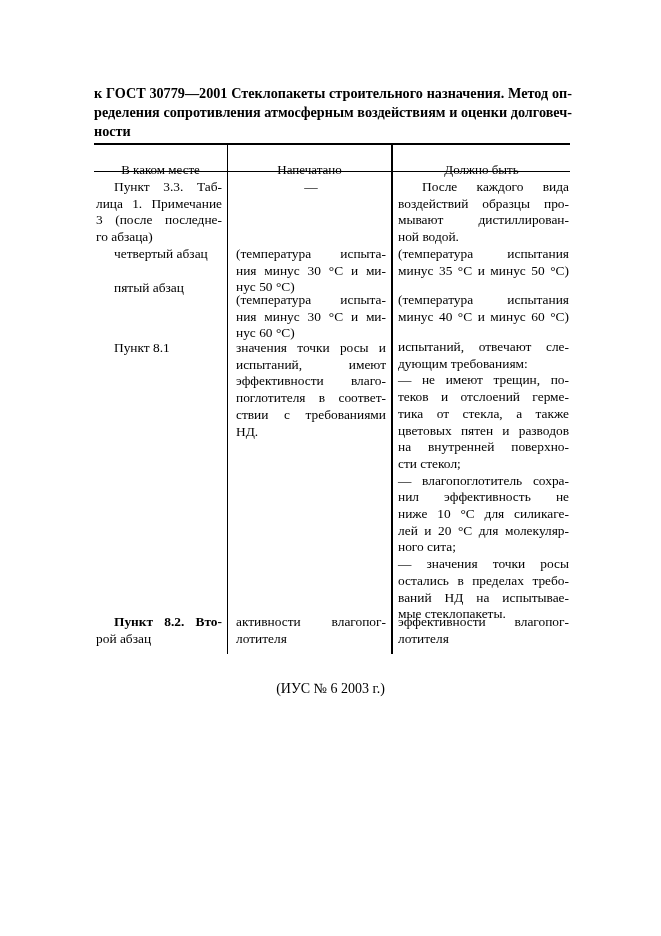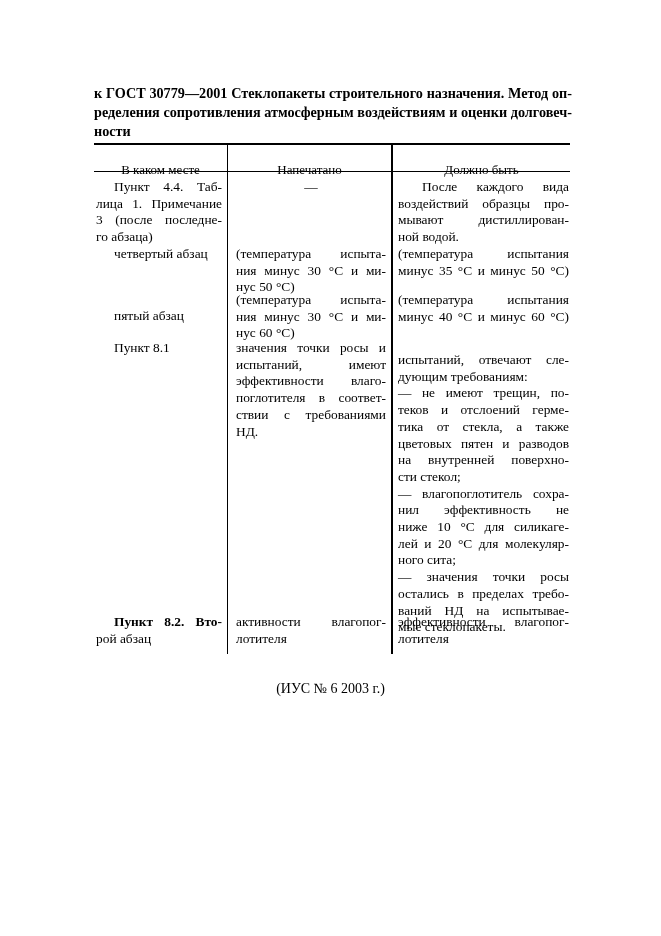--- a/index.html
+++ b/index.html
@@ -36,21 +36,21 @@
   <div class="rule-top"></div>
   <div class="rule-head"></div>
   <div class="vline1"></div>
   <div class="vline2"></div>
 
   <div class="hdr" style="left:94px;width:133px;">В каком месте</div>
   <div class="hdr" style="left:228px;width:163px;">Напечатано</div>
   <div class="hdr" style="left:393px;width:177px;">Должно быть</div>
 
   <div class="cell c1" style="top:179px;">
-    <span class="ln" style="padding-left:18px;">Пункт 4.4. Таб-</span>
+    <span class="ln" style="padding-left:18px;">Пункт 3.3. Таб-</span>
     <span class="ln">лица 1. Примечание</span>
     <span class="ln">3 (после последне-</span>
     <span class="ln l">го абзаца)</span>
   </div>
   <div class="cell c2" style="top:179px;">
     <span class="ln c">—</span>
   </div>
   <div class="cell c3" style="top:179px;">
     <span class="ln" style="padding-left:24px;">После каждого вида</span>
     <span class="ln">воздействий образцы про-</span>
@@ -64,21 +64,21 @@
   <div class="cell c2" style="top:246px;">
     <span class="ln">(температура испыта-</span>
     <span class="ln">ния минус 30 °С и ми-</span>
     <span class="ln l">нус 50 °С)</span>
   </div>
   <div class="cell c3" style="top:246px;">
     <span class="ln">(температура испытания</span>
     <span class="ln">минус 35 °С и минус 50 °С)</span>
   </div>
 
-  <div class="cell c1" style="top:308px;">
+  <div class="cell c1" style="top:280px;">
     <span class="ln l" style="padding-left:18px;">пятый абзац</span>
   </div>
   <div class="cell c2" style="top:292px;">
     <span class="ln">(температура испыта-</span>
     <span class="ln">ния минус 30 °С и ми-</span>
     <span class="ln l">нус 60 °С)</span>
   </div>
   <div class="cell c3" style="top:292px;">
     <span class="ln">(температура испытания</span>
     <span class="ln">минус 40 °С и минус 60 °С)</span>
@@ -88,21 +88,21 @@
     <span class="ln l" style="padding-left:18px;">Пункт 8.1</span>
   </div>
   <div class="cell c2" style="top:340px;">
     <span class="ln">значения точки росы и</span>
     <span class="ln">испытаний, имеют</span>
     <span class="ln">эффективности влаго-</span>
     <span class="ln">поглотителя в соответ-</span>
     <span class="ln">ствии с требованиями</span>
     <span class="ln l">НД.</span>
   </div>
-  <div class="cell c3" style="top:352px;">
+  <div class="cell c3" style="top:339px;">
     <span class="ln">испытаний, отвечают сле-</span>
     <span class="ln l">дующим требованиям:</span>
     <span class="ln">— не имеют трещин, по-</span>
     <span class="ln">теков и отслоений герме-</span>
     <span class="ln">тика от стекла, а также</span>
     <span class="ln">цветовых пятен и разводов</span>
     <span class="ln">на внутренней поверхно-</span>
     <span class="ln l">сти стекол;</span>
     <span class="ln">— влагопоглотитель сохра-</span>
     <span class="ln">нил эффективность не</span>

